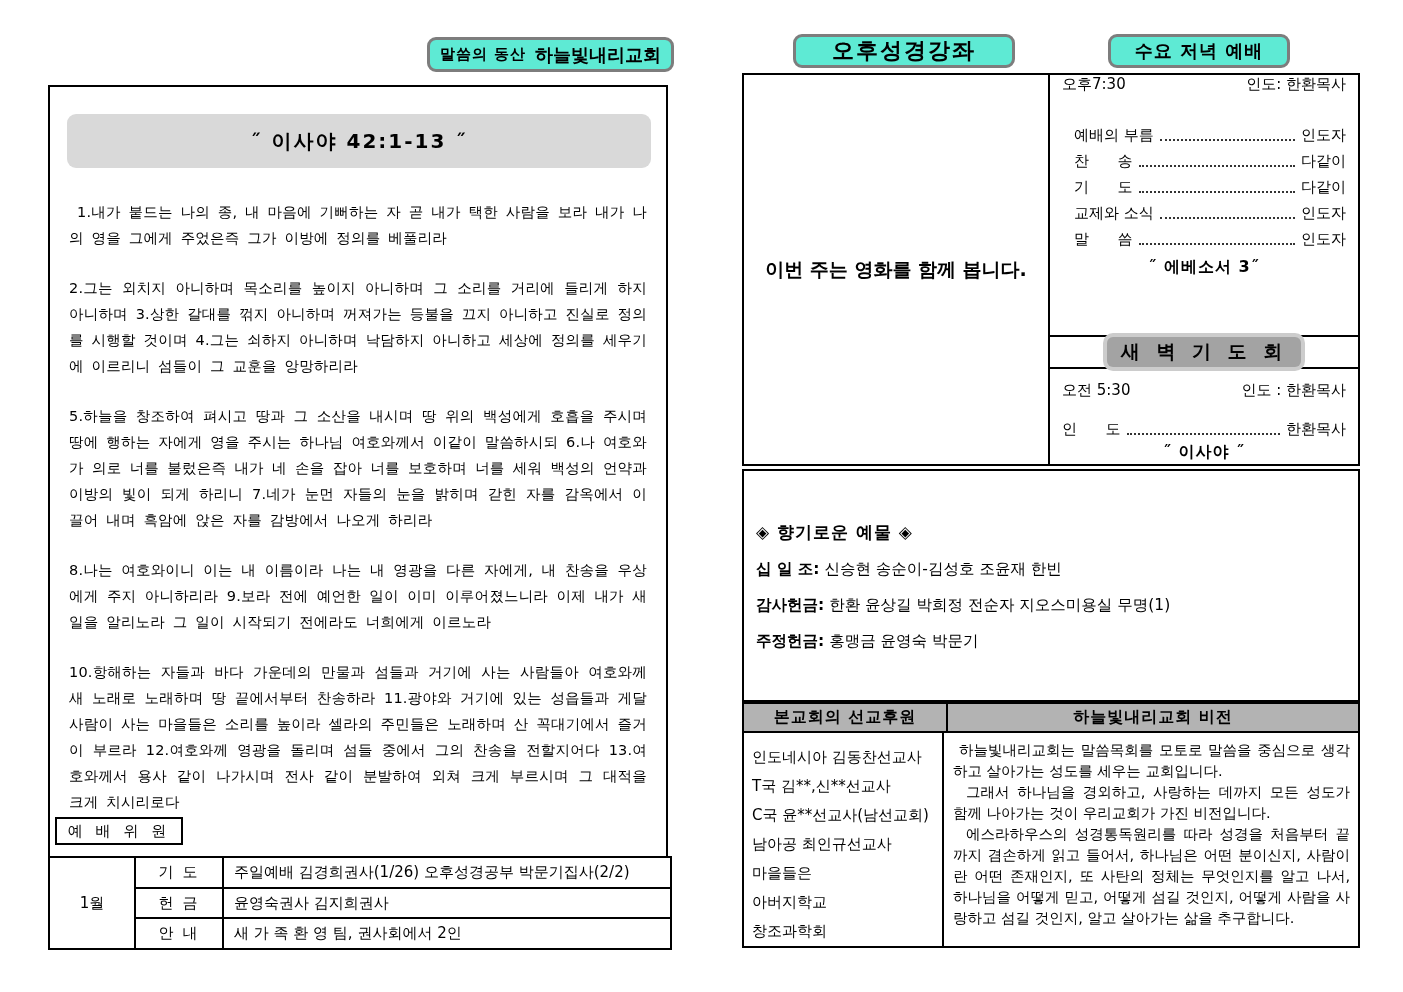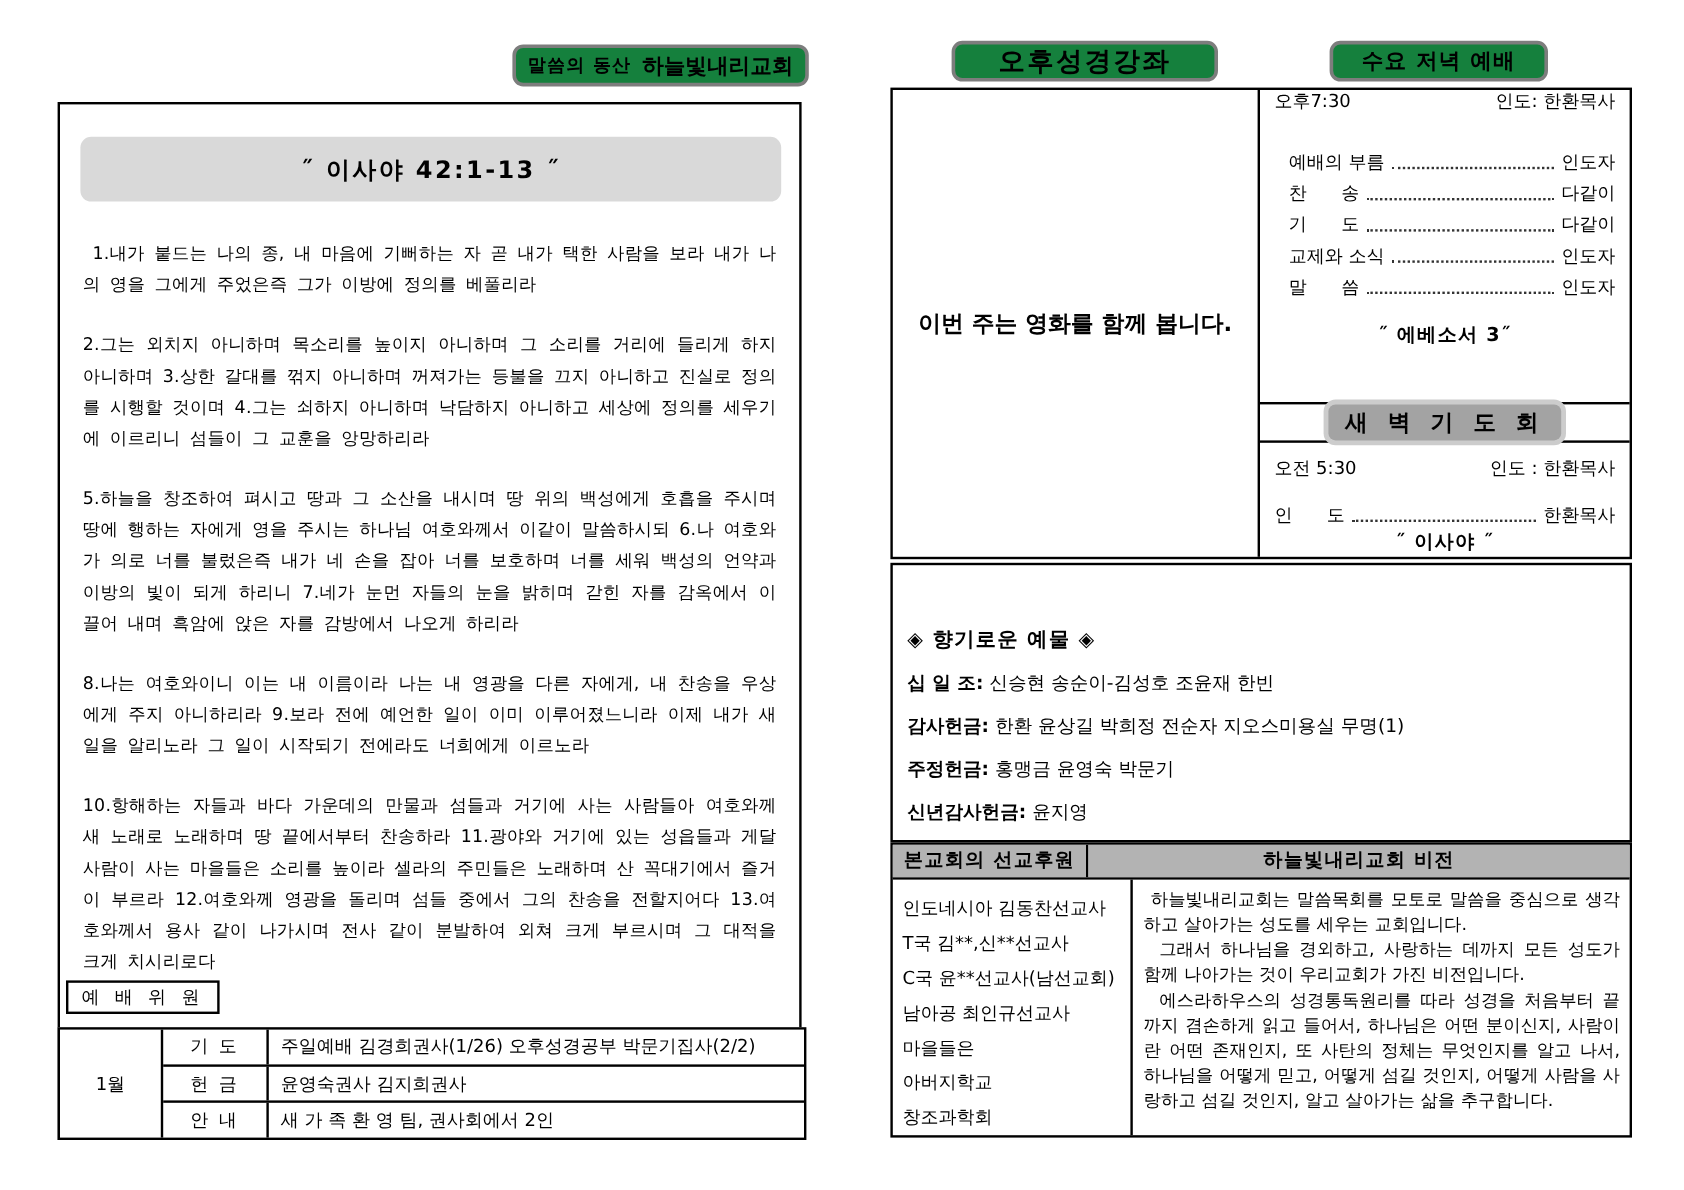--- a/index.html
+++ b/index.html
@@ -1,21 +1,21 @@
 <!DOCTYPE html>
 <html><head>
 <meta charset="utf-8">
 <style>
   * { margin:0; padding:0; box-sizing:border-box; }
   html,body { background:#ffffff; }
   body { font-family:"DejaVu Sans", sans-serif; color:#000; }
   .canvas { position:relative; width:1403px; height:992px; background:#fff; overflow:hidden; }
 
   
-  .pill { background:#15803d; border:3px solid #7d7d7d; border-radius:9px;
+  .pill { background:#5eead4; border:3px solid #7d7d7d; border-radius:9px;
           display:flex; align-items:center; justify-content:center; }
   .banner-left  { position:absolute; left:427px; top:37px; width:247px; height:35px; gap:9px; }
   .banner-left .motto  { font-size:15px; font-weight:700; letter-spacing:1px; }
   .banner-left .church { font-size:18px; font-weight:700; }
   .banner-afternoon { position:absolute; left:793px; top:34px; width:222px; height:34px;
                       font-size:22px; font-weight:700; letter-spacing:2px; }
   .banner-wednesday { position:absolute; left:1108px; top:34px; width:182px; height:34px;
                       font-size:18px; font-weight:700; letter-spacing:1px; }
 
   
@@ -45,21 +45,21 @@
   .movie-cell { width:306px; border-right:2px solid #000; display:flex; align-items:center; justify-content:center;
                 padding:0 12px; text-align:center; font-size:19px; font-weight:700; }
   .wednesday-cell { flex:1; display:flex; flex-direction:column; }
   .ws-top { height:260px; padding:0 12px; }
   .ws-timerow { display:flex; justify-content:space-between; font-size:15px; }
   .ws-list { margin-top:25px; }
   .ws-item { display:flex; align-items:flex-end; height:26px; font-size:15px; padding-left:12px; }
   .ws-item .lbl { white-space:pre; }
   .leader-dots { flex:1; border-bottom:2px dotted #333; margin:0 6px 4px; }
   .ws-item .by { white-space:pre; }
-  .ws-sermon { margin-top:20px; text-align:center; font-weight:700; font-size:16px; letter-spacing:1px; }
+  .ws-sermon { margin-top:8px; text-align:center; font-weight:700; font-size:16px; letter-spacing:1px; }
   .dawn-band { height:34px; border-top:2px solid #000; border-bottom:2px solid #000;
                display:flex; align-items:center; justify-content:center; }
   .dawn-pill { background:#a3a3a3; box-shadow:0 0 0 4px #cccccc; border-radius:6px; padding:2px 14px;
                font-size:19px; font-weight:700; letter-spacing:5px; }
   .ws-bottom { flex:1; padding:0 12px; }
   .dawn-timerow { display:flex; justify-content:space-between; margin-top:12px; font-size:15px; }
   .dawn-leadrow { display:flex; align-items:flex-end; margin-top:17px; font-size:15px; height:22px; }
   .dawn-leadrow .lbl { white-space:pre; }
   .dawn-sermon { margin-top:3px; text-align:center; font-weight:700; font-size:16px; letter-spacing:1px; }
 
@@ -67,21 +67,21 @@
   .offerings-box { position:absolute; left:742px; top:469px; width:618px; height:233px; border:2px solid #000;
                    padding:50px 12px 0; }
   .off-heading { font-size:17px; font-weight:700; letter-spacing:1px; }
   .off-line { margin-top:15px; font-size:15.5px; }
   .off-label { font-weight:700; white-space:pre; }
 
   
   .bottom-table { position:absolute; left:742px; top:702px; width:618px; height:246px; border:2px solid #000;
                   display:flex; flex-direction:column; }
   .bt-header { height:30px; display:flex; border-bottom:2px solid #000; }
-  .bt-h-left { width:163px; border-right:2px solid #000; background:#b3b3b3; display:flex; align-items:center;
+  .bt-h-left { width:204px; border-right:2px solid #000; background:#b3b3b3; display:flex; align-items:center;
                justify-content:center; font-weight:700; font-size:16px; letter-spacing:1px; }
   .bt-h-right { flex:1; background:#b3b3b3; display:flex; align-items:center; justify-content:center;
                 font-weight:700; font-size:16px; letter-spacing:1px; }
   .bt-body { flex:1; display:flex; }
   .bt-left { width:200px; border-right:2px solid #000; padding:10px 6px 0 8px; font-size:15px; line-height:29px; }
   .bt-right { flex:1; padding:7px 8px 0 9px; font-size:14.5px; line-height:21px; text-align:justify; }
   .bt-right p { margin:0; }
   .bt-right p.i1 { text-indent:6px; }
   .bt-right p.i2 { text-indent:13px; }
 </style>
@@ -195,24 +195,20 @@
       <span>신승현 송순이-김성호 조윤재 한빈</span>
     </div>
     <div class="off-line">
       <span class="off-label">감사헌금:</span>
       <span>한환 윤상길 박희정 전순자 지오스미용실 무명(1)</span>
     </div>
     <div class="off-line">
       <span class="off-label">주정헌금:</span>
       <span>홍맹금 윤영숙 박문기</span>
     </div>
-    <div class="off-line">
-      <span class="off-label">신년감사헌금:</span>
-      <span>윤지영</span>
-    </div>
   </div>
 
   <div class="bottom-table">
     <div class="bt-header">
       <div class="bt-h-left">본교회의 선교후원</div>
       <div class="bt-h-right">하늘빛내리교회 비전</div>
     </div>
     <div class="bt-body">
       <div class="bt-left">
         <div>인도네시아 김동찬선교사</div>

